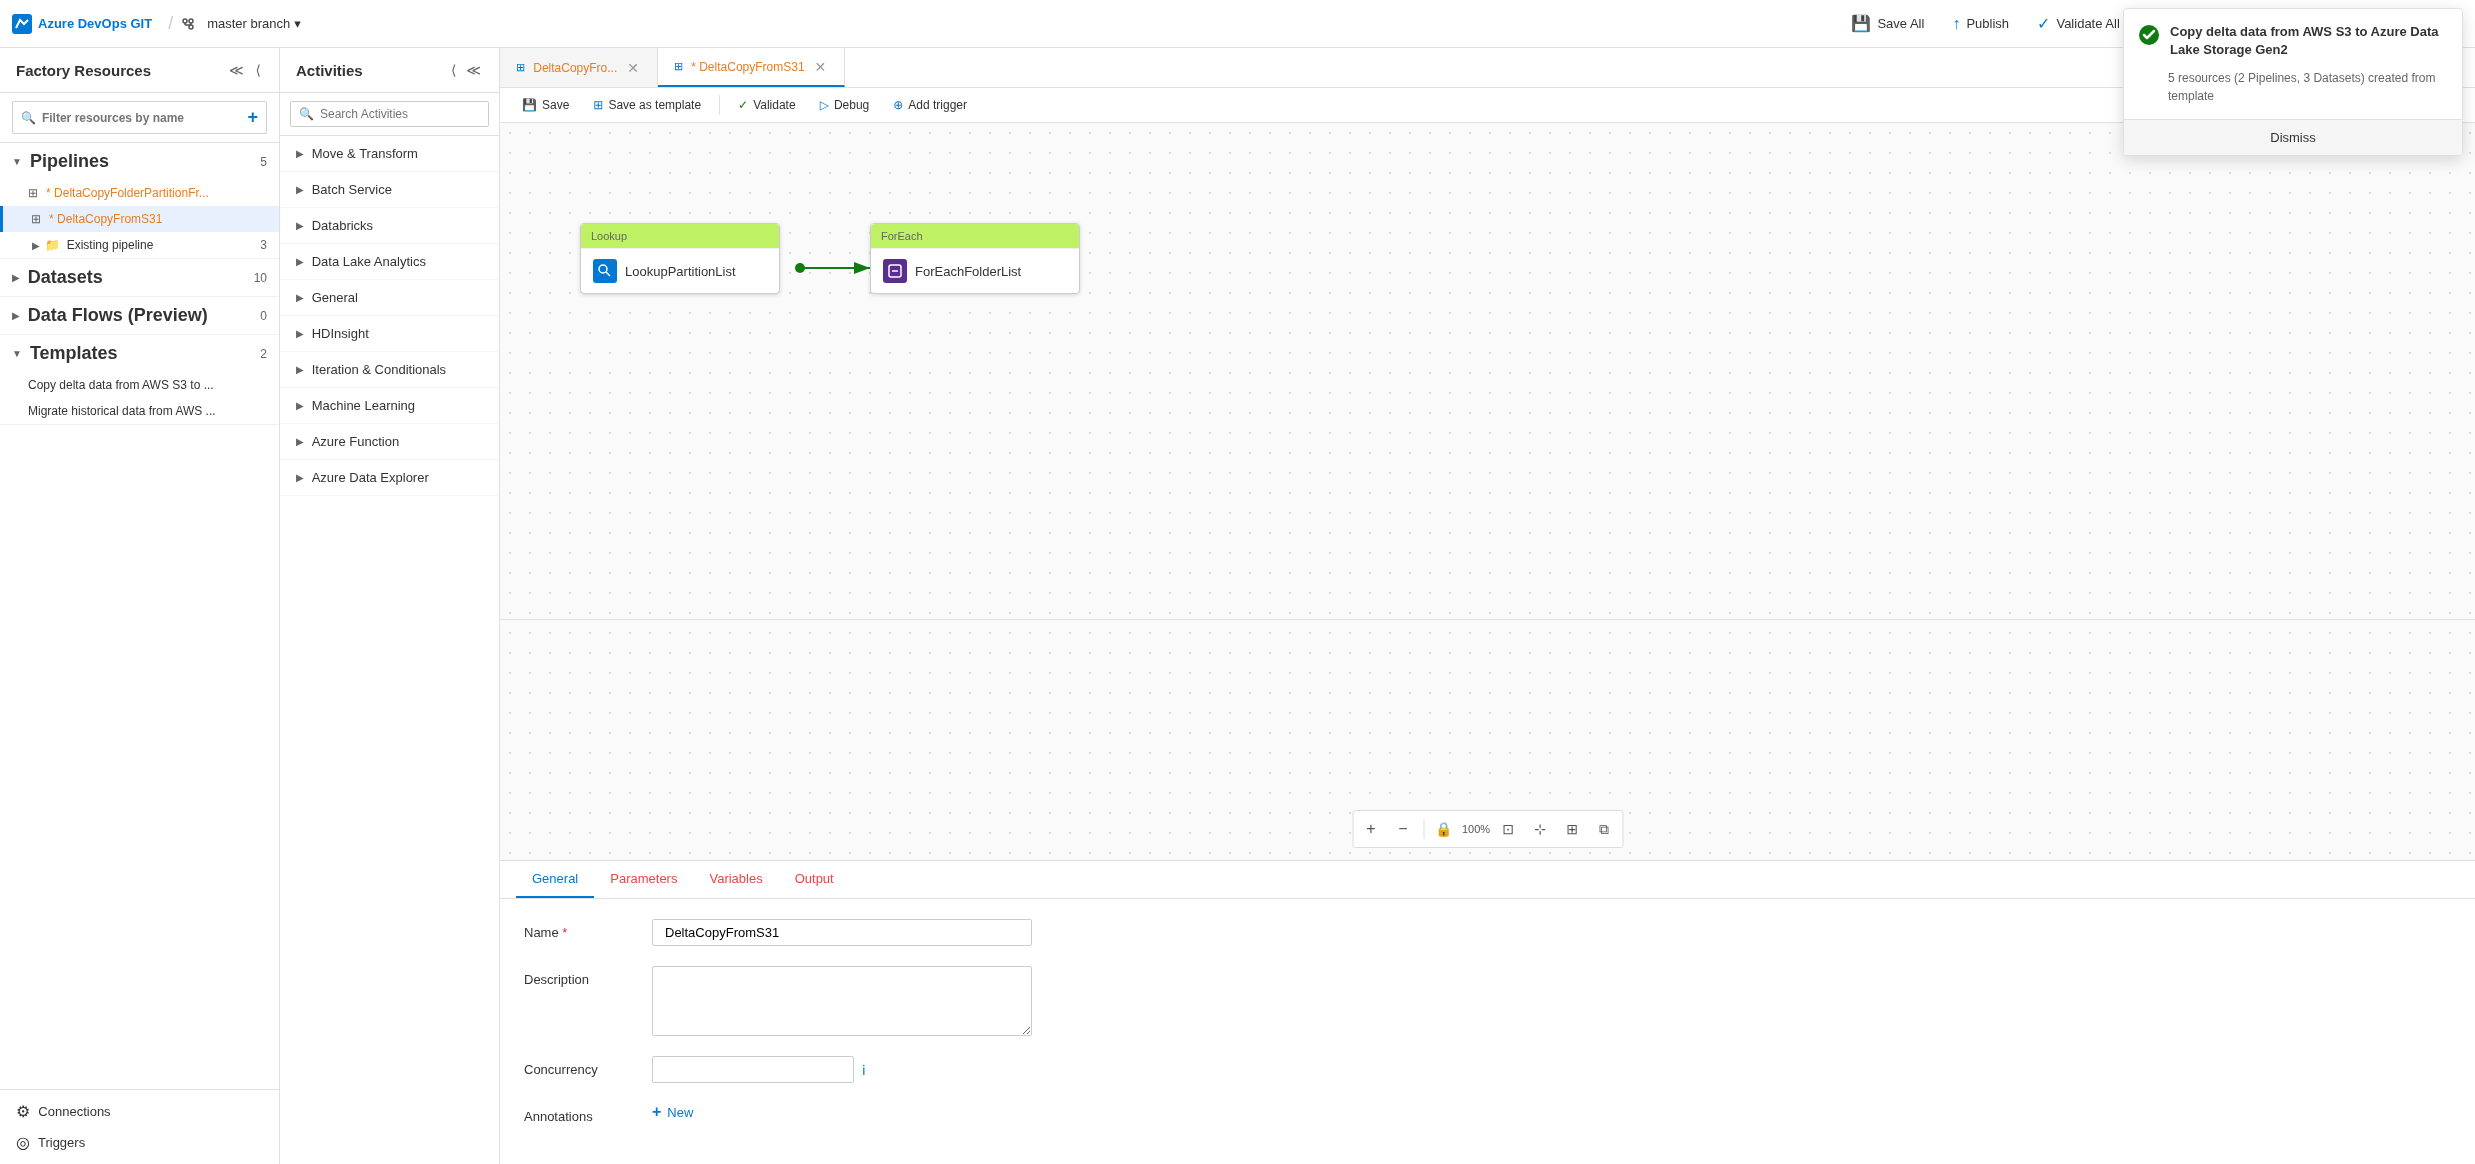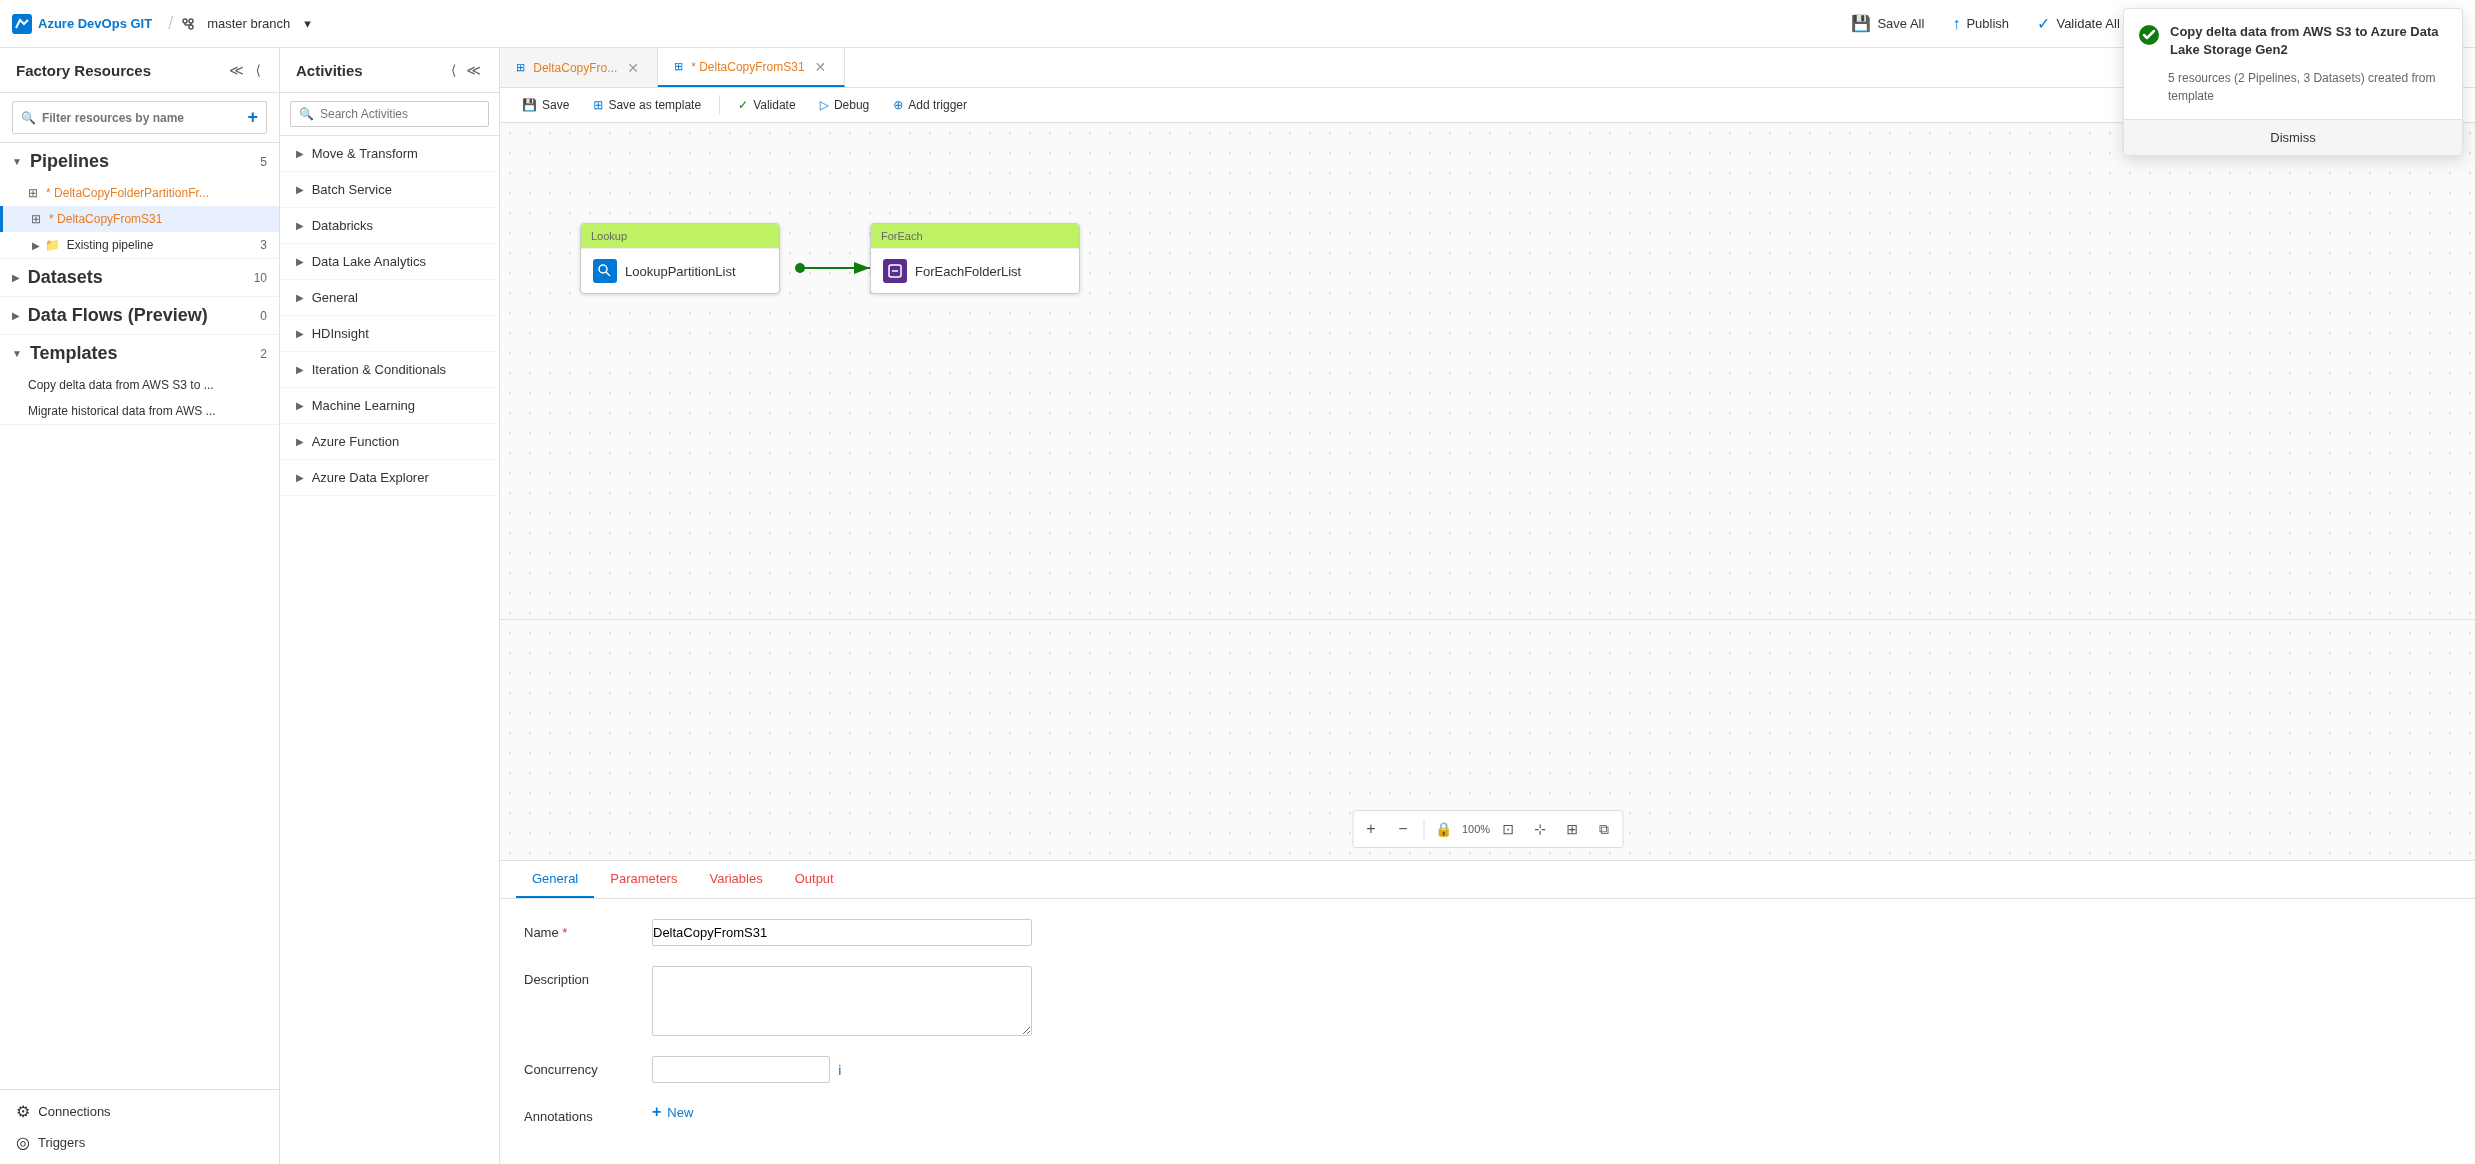--- a/index.html
+++ b/index.html
@@ -6,21 +6,21 @@
     body { font-family: 'Segoe UI', Arial, sans-serif; font-size: 13px; background: #f3f2f1; overflow: hidden; }
 
     
     .top-toolbar {
       display: flex; align-items: center; height: 48px;
       background: #fff; border-bottom: 1px solid #e0e0e0;
       padding: 0 12px; gap: 4px; position: relative; z-index: 100;
     }
     .toolbar-brand { display: flex; align-items: center; gap: 6px; color: #0078d4; font-weight: 600; font-size: 13px; padding-right: 8px; }
     .toolbar-separator { color: #ccc; font-size: 18px; padding: 0 4px; }
-    .toolbar-branch { display: flex; align-items: center; gap: 14px; color: #333; font-size: 13px; border: none; background: transparent; cursor: pointer; padding: 4px 8px; border-radius: 2px; }
+    .toolbar-branch { display: flex; align-items: center; gap: 4px; color: #333; font-size: 13px; border: none; background: transparent; cursor: pointer; padding: 4px 8px; border-radius: 2px; }
     .toolbar-spacer { flex: 1; }
     .toolbar-btn { display: flex; align-items: center; gap: 6px; padding: 4px 12px; background: transparent; border: none; cursor: pointer; color: #333; font-size: 13px; border-radius: 2px; height: 36px; }
     .toolbar-btn .btn-icon { color: #0078d4; font-size: 16px; }
     .toolbar-btn.publish-btn .btn-icon { color: #0078d4; }
     .toggle-container { display: flex; align-items: center; gap: 8px; margin-left: 8px; }
     .toggle { width: 44px; height: 22px; background: #0078d4; border-radius: 11px; position: relative; cursor: pointer; }
     .toggle-thumb { position: absolute; right: 2px; top: 2px; width: 18px; height: 18px; background: #fff; border-radius: 50%; }
     .toggle-label { font-size: 13px; color: #333; }
 
     
@@ -105,21 +105,21 @@
     .bottom-tab { padding: 10px 16px; font-size: 13px; cursor: pointer; color: #ef4444; border-bottom: 2px solid transparent; }
     .bottom-tab.active { color: #0078d4; border-bottom-color: #0078d4; font-weight: 500; }
     .ctrl-btn { width: 28px; height: 28px; display: flex; align-items: center; justify-content: center; background: transparent; border: 1px solid #ddd; border-radius: 2px; cursor: pointer; font-size: 14px; color: #555; }
     .ctrl-separator { width: 1px; height: 20px; background: #ddd; margin: 0 2px; }
 
     
     .form-area { padding: 20px 24px; background: #fff; overflow-y: auto; }
     .form-row { display: flex; align-items: flex-start; gap: 8px; margin-bottom: 20px; }
     .form-label { width: 120px; font-size: 13px; color: #333; padding-top: 6px; flex-shrink: 0; }
     .form-label.required::after { content: ' *'; color: #d13438; }
-    .form-input { flex: 1; max-width: 380px; padding: 5px 0; border: 1px solid #ccc; border-radius: 2px; font-size: 13px; outline: none; }
+    .form-input { flex: 1; max-width: 380px; padding: 5px 12px; border: 1px solid #ccc; border-radius: 2px; font-size: 13px; outline: none; }
     .form-textarea { flex: 1; max-width: 380px; height: 70px; padding: 5px 8px; border: 1px solid #ccc; border-radius: 2px; font-size: 13px; resize: vertical; outline: none; }
     .form-input-with-info { display: flex; align-items: center; gap: 8px; }
     .info-icon { color: #0078d4; font-size: 14px; cursor: pointer; }
     .new-annotation-btn { display: flex; align-items: center; gap: 6px; background: transparent; border: none; cursor: pointer; color: #0078d4; font-size: 13px; }
 
     
     .notification-toast {
       position: absolute;
       top: 8px;
       right: 12px;

